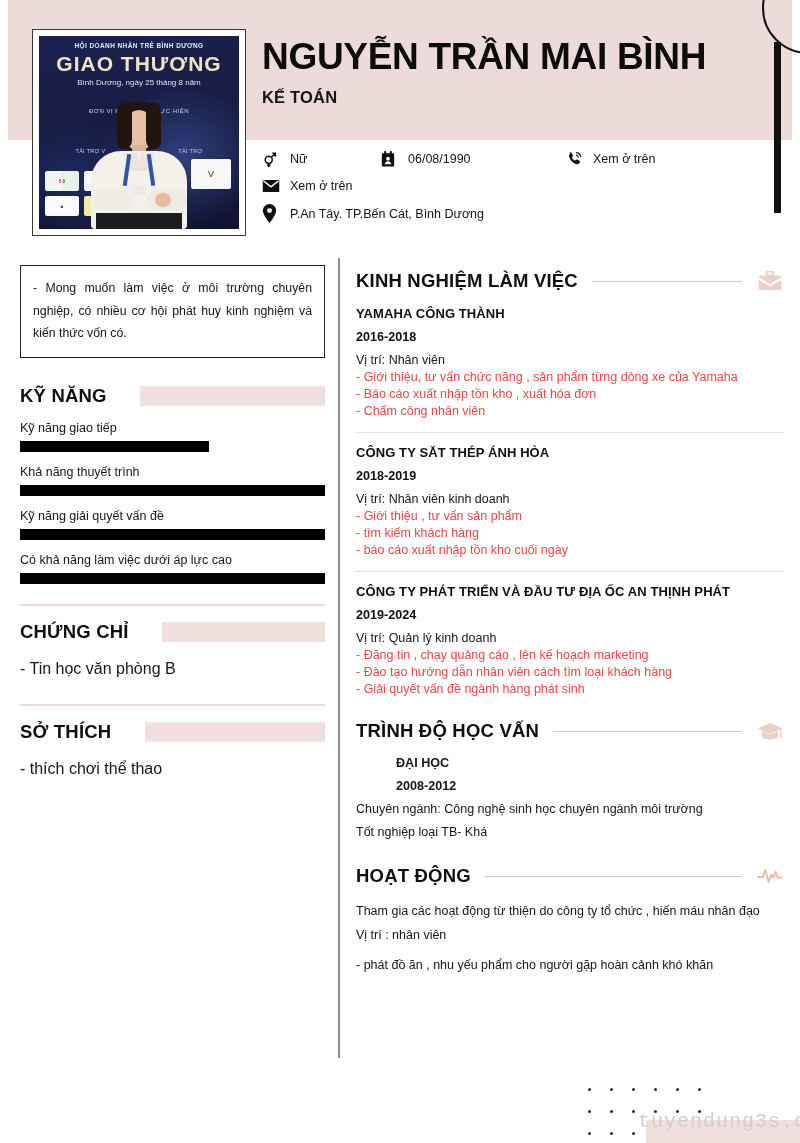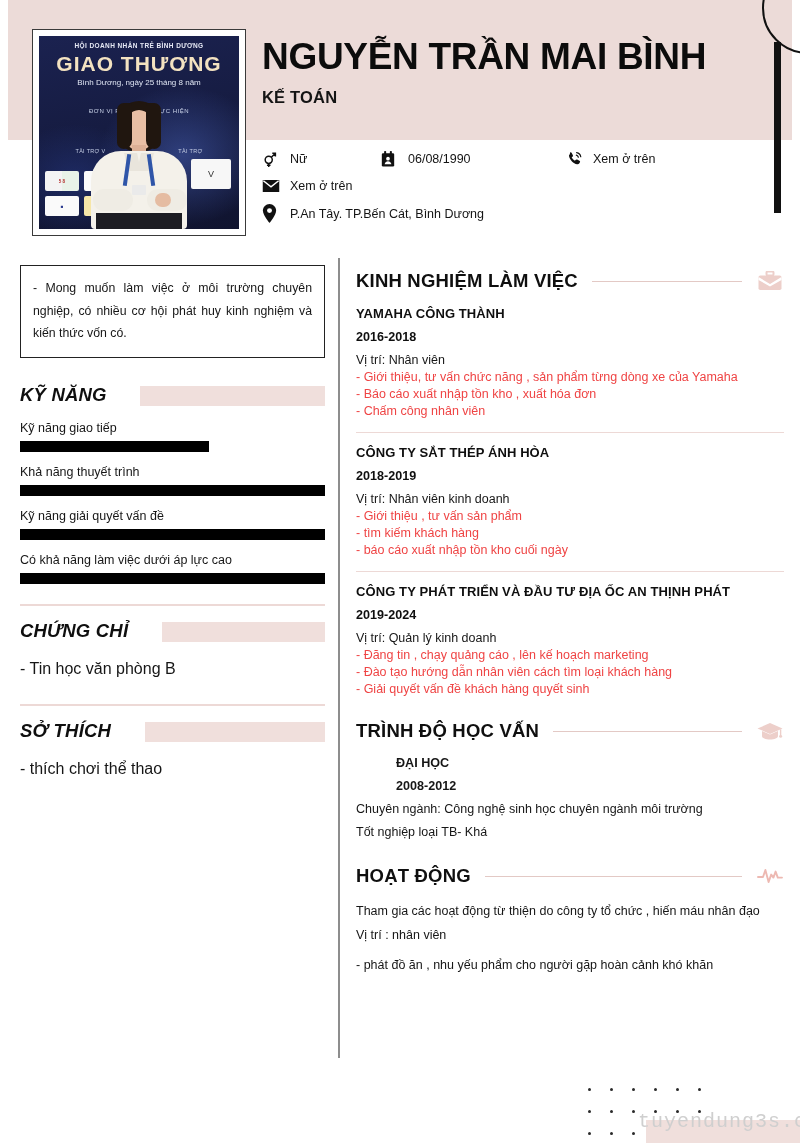--- a/index.html
+++ b/index.html
@@ -180,21 +180,21 @@
   }
 
   
   .left-col { position: absolute; left: 20px; top: 265px; width: 305px; }
   .objective-box {
     border: 1px solid #222; padding: 11px 12px 12px 12px;
     font-size: 12.3px; line-height: 1.85; text-align: justify; color: #161616;
   }
 
   .sec { margin-top: 26px; }
-  .sec-head { position: relative; display: flex; height: 24px; font-style: italic; }
+  .sec-head { position: relative; display: flex; align-items: center; height: 24px; }
   .sec-title {
     font-size: 18.5px; font-weight: bold; letter-spacing: .2px;
     color: #0f0f0f; position: relative; z-index: 2; padding-right: 12px;
     background: #fff;
   }
   .sec-bar {
     position: absolute; right: 0; top: 2px; height: 20px;
     background: #f0dfdc; z-index: 1;
   }
   .sec-rule { height: 1.5px; background: #edd9d6; margin: 20px 0 0 0; }
@@ -459,21 +459,21 @@
         <div class="job-task">- báo cáo xuất nhập tồn kho cuối ngày</div>
         <div class="job-rule"></div>
       </div>
 
       <div class="job">
         <div class="job-co">CÔNG TY PHÁT TRIỂN VÀ ĐẦU TƯ ĐỊA ỐC AN THỊNH PHÁT</div>
         <div class="job-yrs">2019-2024</div>
         <div class="job-pos">Vị trí: Quản lý kinh doanh</div>
         <div class="job-task">- Đăng tin , chạy quảng cáo , lên kế hoạch marketing</div>
         <div class="job-task">- Đào tạo hướng dẫn nhân viên cách tìm loại khách hàng</div>
-        <div class="job-task">- Giải quyết vấn đề khách hàng quyết sinh</div>
+        <div class="job-task">- Giải quyết vấn đề ngành hàng phát sinh</div>
       </div>
     </div>
 
     <div style="margin-top:22px;">
       <div class="r-sec-head">
         <span class="r-sec-title">TRÌNH ĐỘ HỌC VẤN</span>
         <span class="r-sec-line"></span>
         <span class="r-sec-ico">
           <svg width="26" height="19" viewBox="0 0 26 19" fill="#edcfca">
             <path d="M13 1 L25.5 6.5 L13 12 L0.5 6.5 Z"></path>

